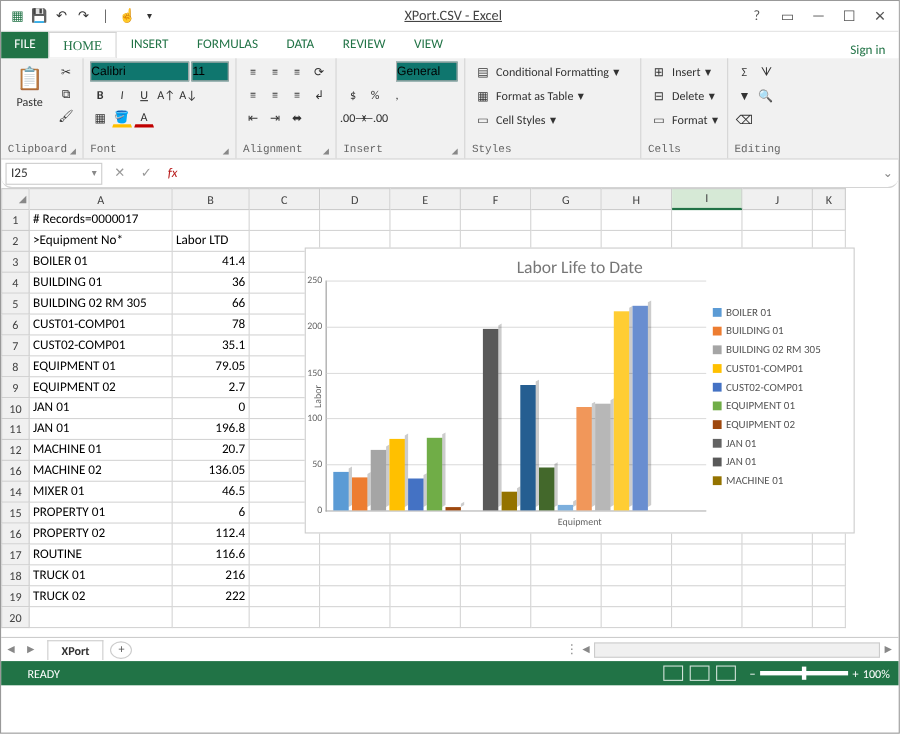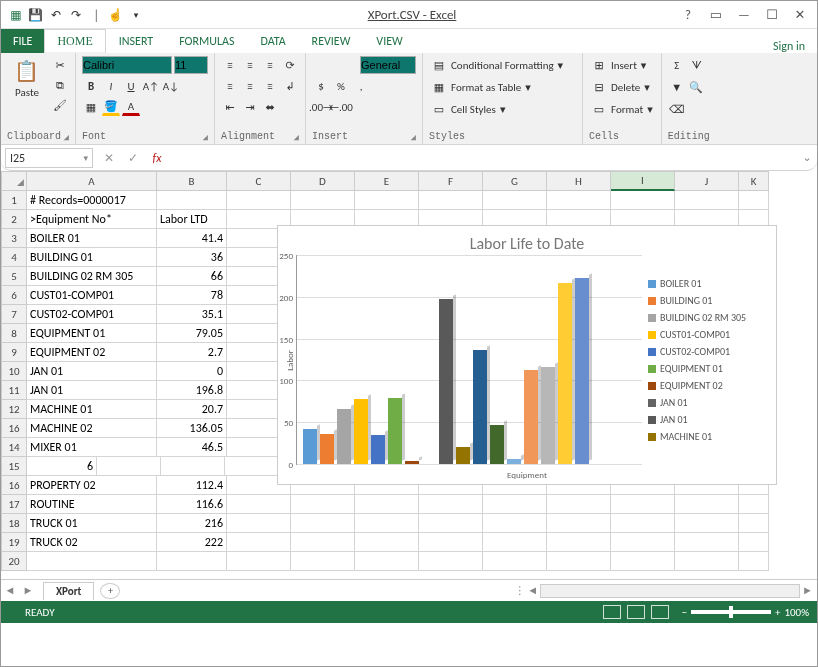--- a/index.html
+++ b/index.html
@@ -461,20 +461,21 @@
         <div class="cell wE"></div>
         <div class="cell wF"></div>
         <div class="cell wG"></div>
         <div class="cell wH"></div>
         <div class="cell wI"></div>
         <div class="cell wJ"></div>
         <div class="cell wK"></div>
       </div>
       <div class="gr">
         <div class="rh">15</div>
+        <div class="cell wA">PROPERTY 01</div>
         <div class="cell wB num">6</div>
         <div class="cell wC"></div>
         <div class="cell wD"></div>
         <div class="cell wE"></div>
         <div class="cell wF"></div>
         <div class="cell wG"></div>
         <div class="cell wH"></div>
         <div class="cell wI"></div>
         <div class="cell wJ"></div>
         <div class="cell wK"></div>

